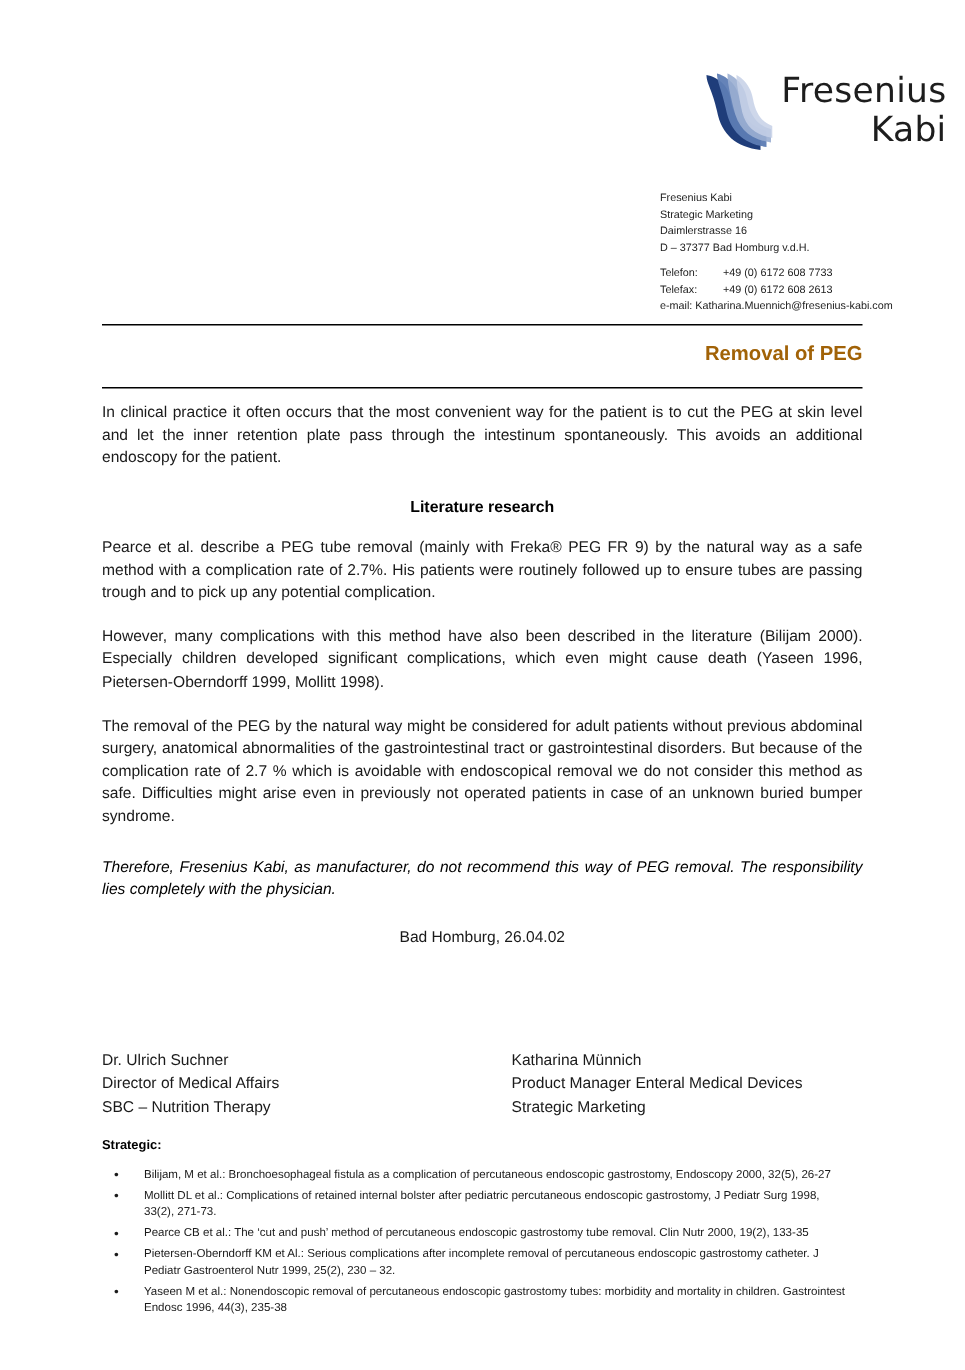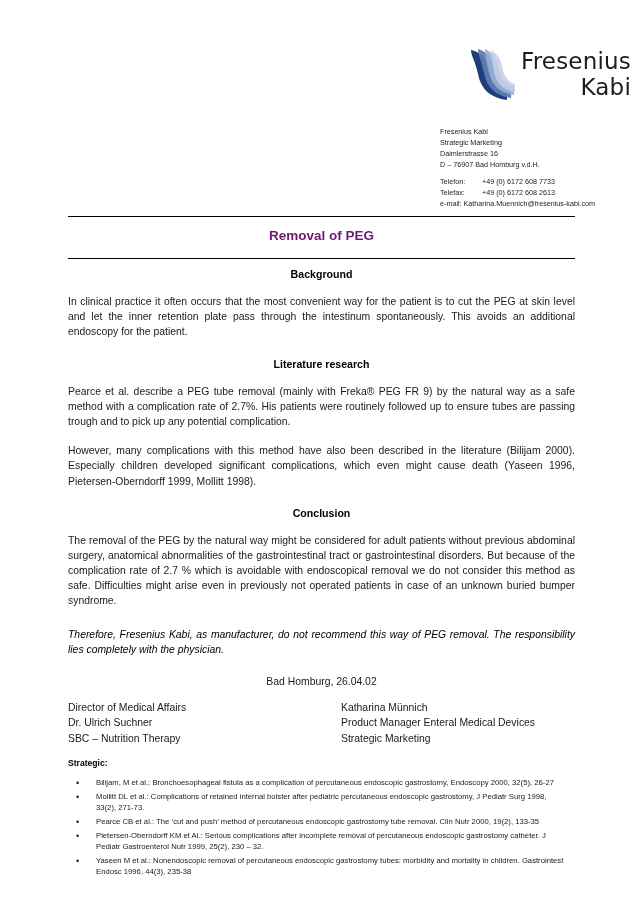--- a/index.html
+++ b/index.html
@@ -84,24 +84,24 @@
   }
   .rule-top { top: 184px; }
   .rule-bottom { top: 226px; }
   .rule-footer { top: 888px; border-top: 1px solid #000000; }
 
   .subject {
     position: absolute;
     left: 68px;
     top: 196px;
     width: 507px;
-    text-align: center;
+    text-align: right;
     font-size: 13.5px;
     font-weight: bold;
-    color: #701a75;
+    color: #a16207;
   }
 
   
   .body-area {
     position: absolute;
     left: 68px;
     top: 236px;
     width: 507px;
   }
   h2.section {
@@ -222,52 +222,50 @@
       <span class="l1">Fresenius</span>
       <span class="l2">Kabi</span>
     </div>
   </div>
 
 
   <div class="address">
     <span class="addr-row">Fresenius Kabi</span>
     <span class="addr-row">Strategic Marketing</span>
     <span class="addr-row">Daimlerstrasse 16</span>
-    <span class="addr-row">D – 76907 Bad Homburg v.d.H.</span>
+    <span class="addr-row">D – 37377 Bad Homburg v.d.H.</span>
     <span class="gap"></span>
     <span class="addr-row"><span class="lbl">Telefon:</span><span>+49 (0) 6172 608 7733</span></span>
     <span class="addr-row"><span class="lbl">Telefax:</span><span>+49 (0) 6172 608 2613</span></span>
     <span class="addr-row">e-mail: Katharina.Muennich@fresenius-kabi.com</span>
   </div>
 
   <div class="rule rule-top"></div>
   <div class="subject">Removal of PEG</div>
   <div class="rule rule-bottom"></div>
 
   <div class="body-area">
 
-    <h2 class="section">Background</h2>
     <p class="para">In clinical practice it often occurs that the most convenient way for the patient is to cut the PEG at skin level and let the inner retention plate pass through the intestinum spontaneously. This avoids an additional endoscopy for the patient.</p>
 
     <h2 class="section spaced">Literature research</h2>
     <p class="para">Pearce et al. describe a PEG tube removal (mainly with Freka® PEG FR 9) by the natural way as a safe method with a complication rate of 2.7%. His patients were routinely followed up to ensure tubes are passing trough and to pick up any potential complication.</p>
     <p class="para">However, many complications with this method have also been described in the literature (Bilijam 2000). Especially children developed significant complications, which even might cause death (Yaseen 1996, Pietersen-Oberndorff 1999, Mollitt 1998).</p>
 
-    <h2 class="section spaced">Conclusion</h2>
     <p class="para last">The removal of the PEG by the natural way might be considered for adult patients without previous abdominal surgery, anatomical abnormalities of the gastrointestinal tract or gastrointestinal disorders. But because of the complication rate of 2.7 % which is avoidable with endoscopical removal we do not consider this method as safe. Difficulties might arise even in previously not operated patients in case of an unknown buried bumper syndrome.</p>
 
     <p class="emph">Therefore, Fresenius Kabi, as manufacturer, do not recommend this way of PEG removal. The responsibility lies completely with the physician.</p>
 
     <p class="plain">Bad Homburg, 26.04.02</p>
   </div>
 
   <div class="signatures">
     <div class="sig-col left">
+      <span class="sig-line">Dr. Ulrich Suchner</span>
       <span class="sig-line">Director of Medical Affairs</span>
-      <span class="sig-line">Dr. Ulrich Suchner</span>
       <span class="sig-line">SBC – Nutrition Therapy</span>
     </div>
     <div class="sig-col right">
       <span class="sig-line">Katharina Münnich</span>
       <span class="sig-line">Product Manager Enteral Medical Devices</span>
       <span class="sig-line">Strategic Marketing</span>
     </div>
   </div>
 
   <div class="refs-title">Strategic:</div>

